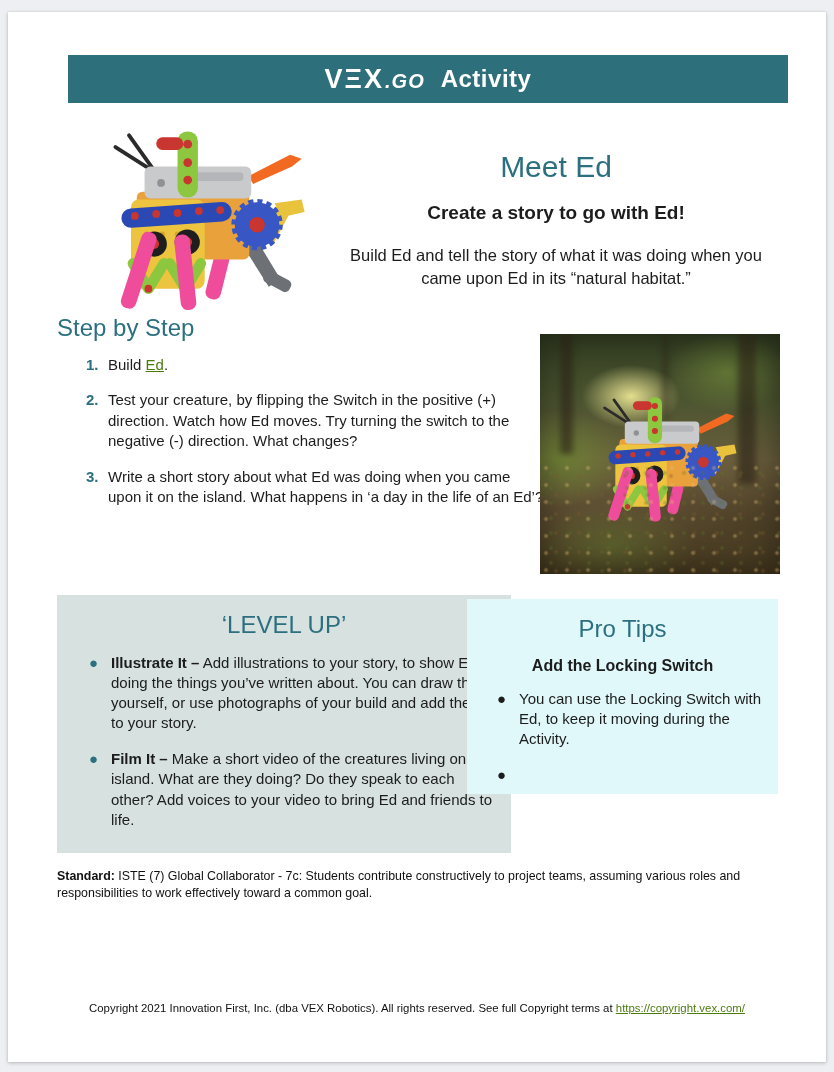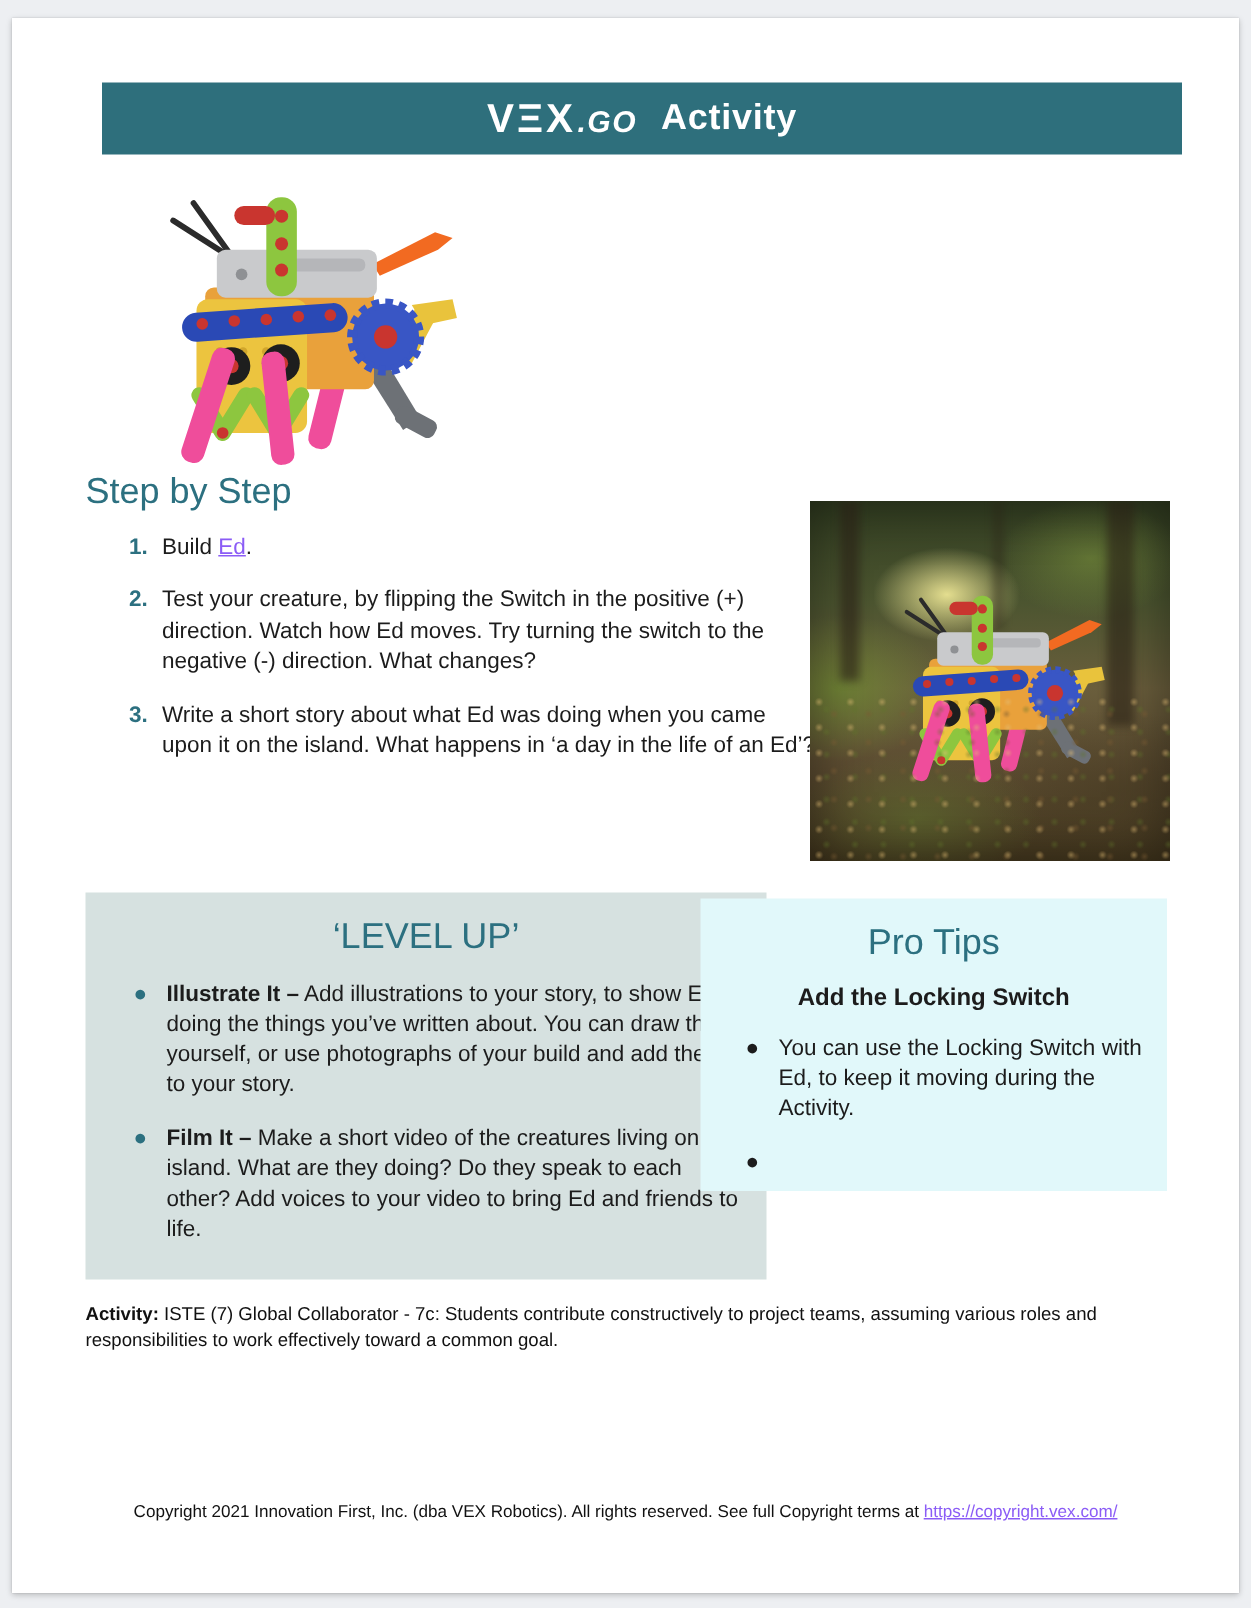--- a/index.html
+++ b/index.html
@@ -22,21 +22,21 @@
   .hero .subtitle { color:#1c1c1c; font-size:19px; font-weight:bold; margin-top:18px; }
   .hero .desc { color:#1c1c1c; font-size:16.5px; line-height:1.42; margin-top:20px; }
 
   
   .steps-heading { position:absolute; left:49px; top:302px; color:#2c7080; font-size:24px; font-weight:normal; }
   .steps { position:absolute; left:78px; top:343px; width:458px; }
   .step { display:flex; margin-bottom:15px; font-size:15px; line-height:1.36; color:#1c1c1c; }
   .step .num { color:#2c7080; font-weight:bold; width:22px; flex:none; }
   .step .txt { flex:1; }
 
-  a.doc-link { color:#8b5cf6; text-decoration:underline; cursor:pointer;text-align:center; }
+  a.doc-link { color:#4d7c0f; text-decoration:underline; cursor:pointer;text-align:center; }
 
   
   .photo { position:absolute; left:532px; top:322px; width:240px; height:240px; overflow:hidden;
     background:
       radial-gradient(70px 45px at 38% 26%, rgba(255,246,160,.85), rgba(255,246,160,0) 70%),
       radial-gradient(85px 55px at 78% 16%, rgba(125,150,62,.55), transparent 72%),
       radial-gradient(95px 65px at 8% 52%, rgba(112,138,52,.8), transparent 75%),
       radial-gradient(110px 60px at 30% 88%, rgba(96,110,48,.65), transparent 75%),
       radial-gradient(120px 70px at 85% 80%, rgba(70,58,34,.6), transparent 75%),
       linear-gradient(180deg, #333f22 0%, #4c5530 28%, #6a5e3c 52%, #5c4c31 74%, #46391f 100%);
@@ -131,20 +131,25 @@
     </span>
     <span class="app-title">Activity</span>
   </div>
 
   <div class="robot-render">
     <svg width="258" height="194" viewBox="0 0 260 200">
         <use href="#ed-robot"></use>
       </svg>
   </div>
 
+  <div class="hero">
+    <div class="title">Meet Ed</div>
+    <div class="subtitle">Create a story to go with Ed!</div>
+    <div class="desc">Build Ed and tell the story of what it was doing when you came upon Ed in its “natural habitat.”</div>
+  </div>
 
   <div class="steps-heading">Step by Step</div>
 
   <div class="steps">
     <div class="step">
       <span class="num">1.</span>
       <span class="txt"><span>Build </span><a class="doc-link">Ed</a><span>.</span></span>
     </div>
     <div class="step">
       <span class="num">2.</span>
@@ -188,20 +193,20 @@
         <span class="dot">●</span>
         <span class="txt">You can use the Locking Switch with Ed, to keep it moving during the Activity.</span>
       </div>
       <div class="bullet">
         <span class="dot">●</span>
       </div>
     </div>
   </div>
 
   <div class="standard">
-    <b>Activity:</b><span> ISTE (7) Global Collaborator - 7c: Students contribute constructively to project teams, assuming various roles and responsibilities to work effectively toward a common goal.</span>
+    <b>Standard:</b><span> ISTE (7) Global Collaborator - 7c: Students contribute constructively to project teams, assuming various roles and responsibilities to work effectively toward a common goal.</span>
   </div>
 
   <div class="footer">
     <span>Copyright 2021 Innovation First, Inc. (dba VEX Robotics). All rights reserved. See full Copyright terms at </span><a class="doc-link">https://copyright.vex.com/</a>
   </div>
 
 </div>
 
 </body></html>

